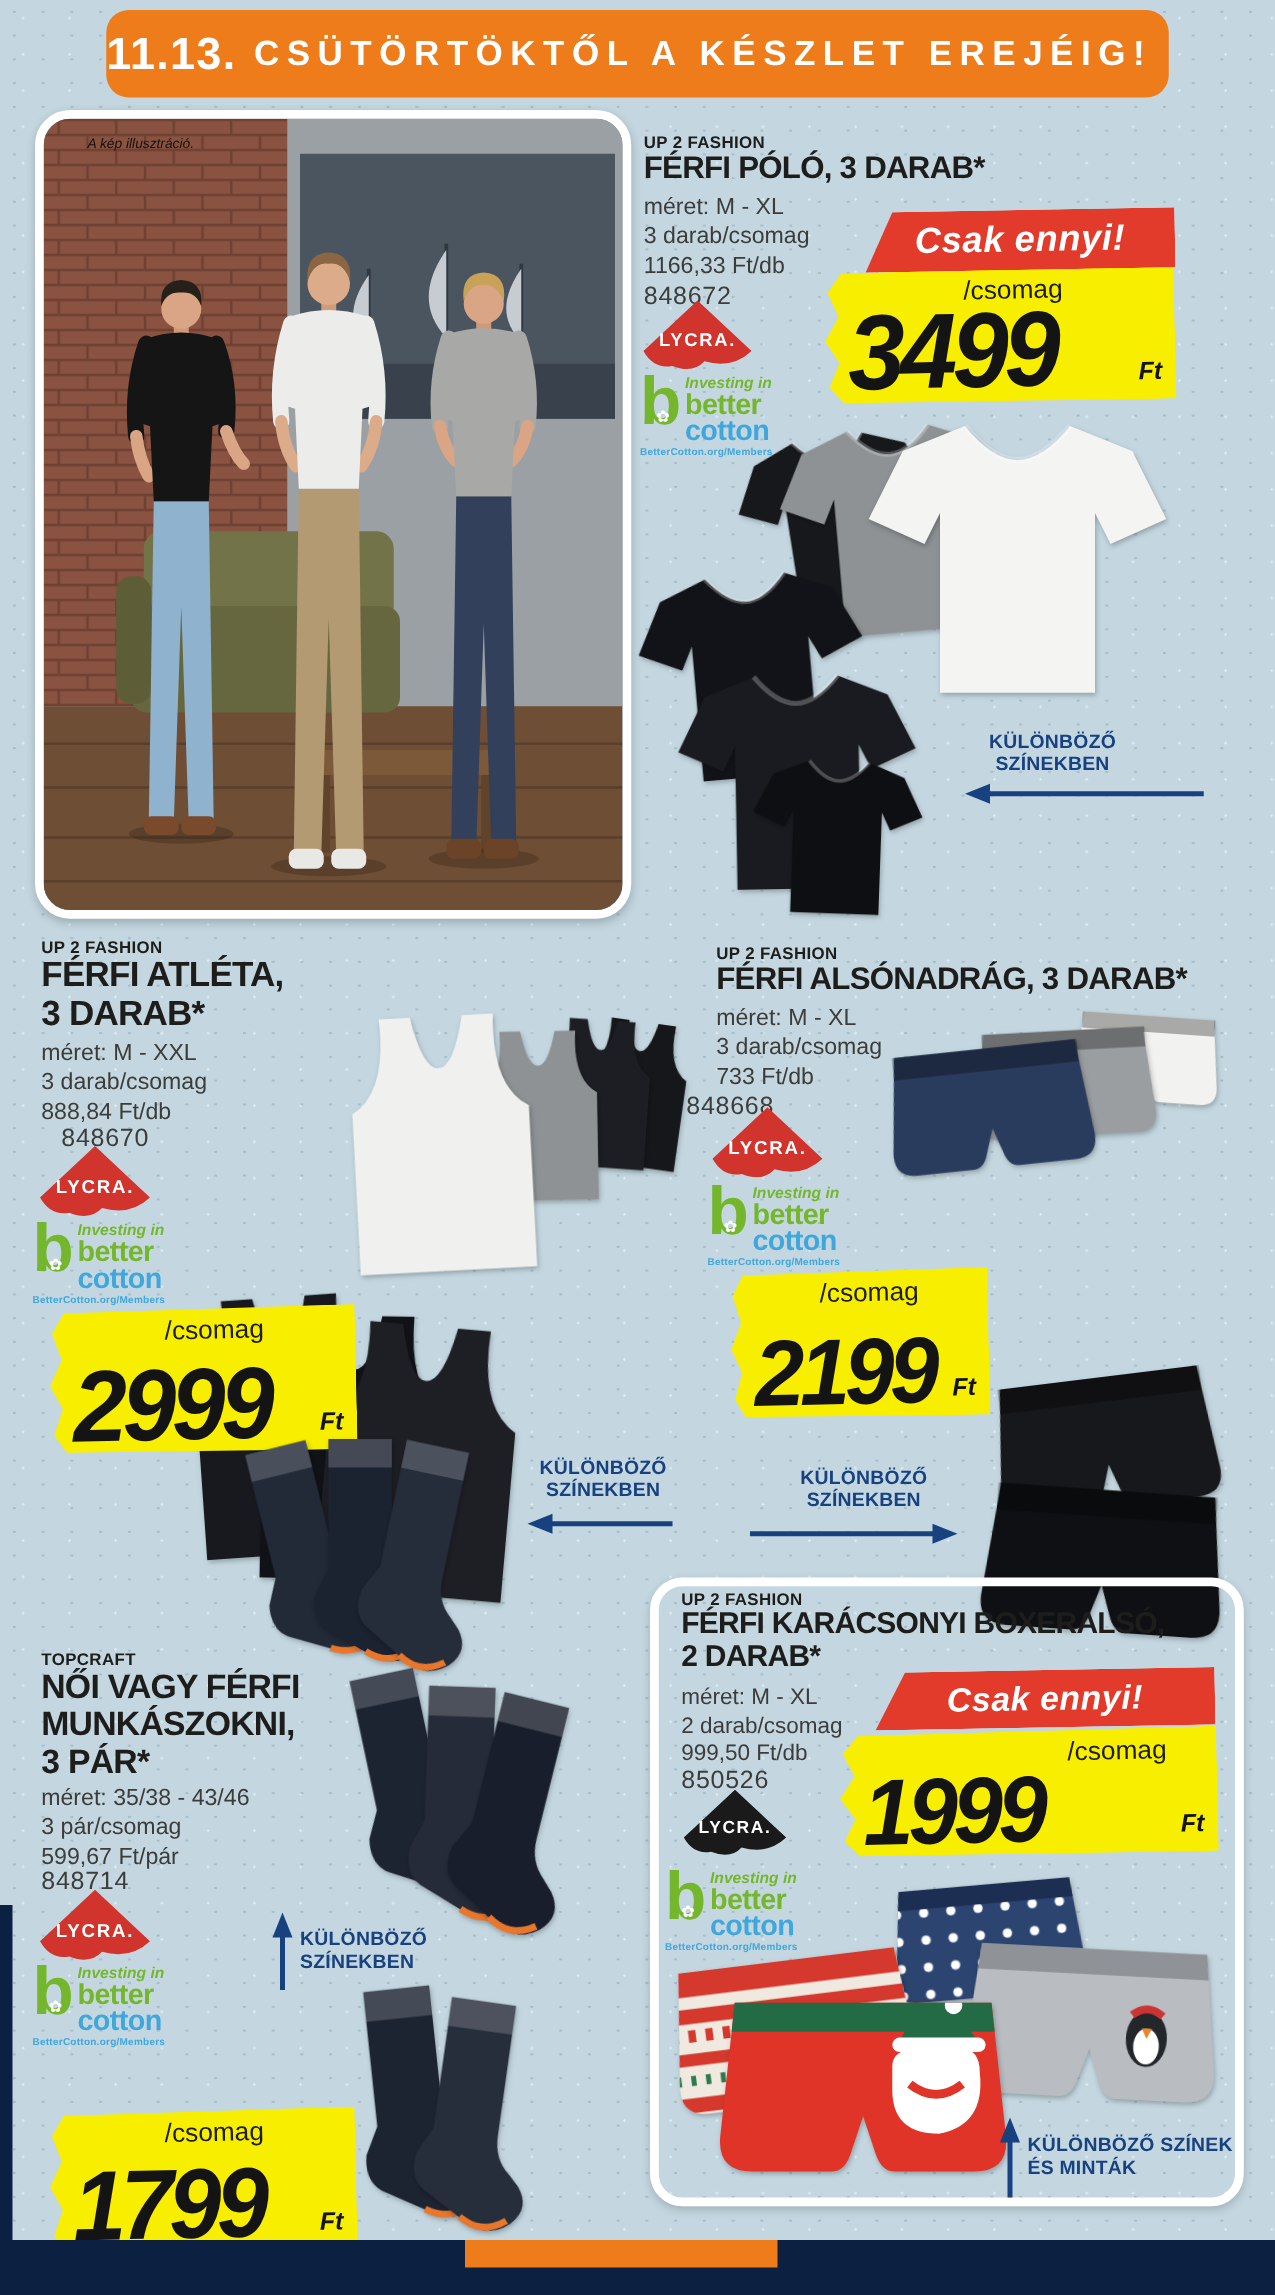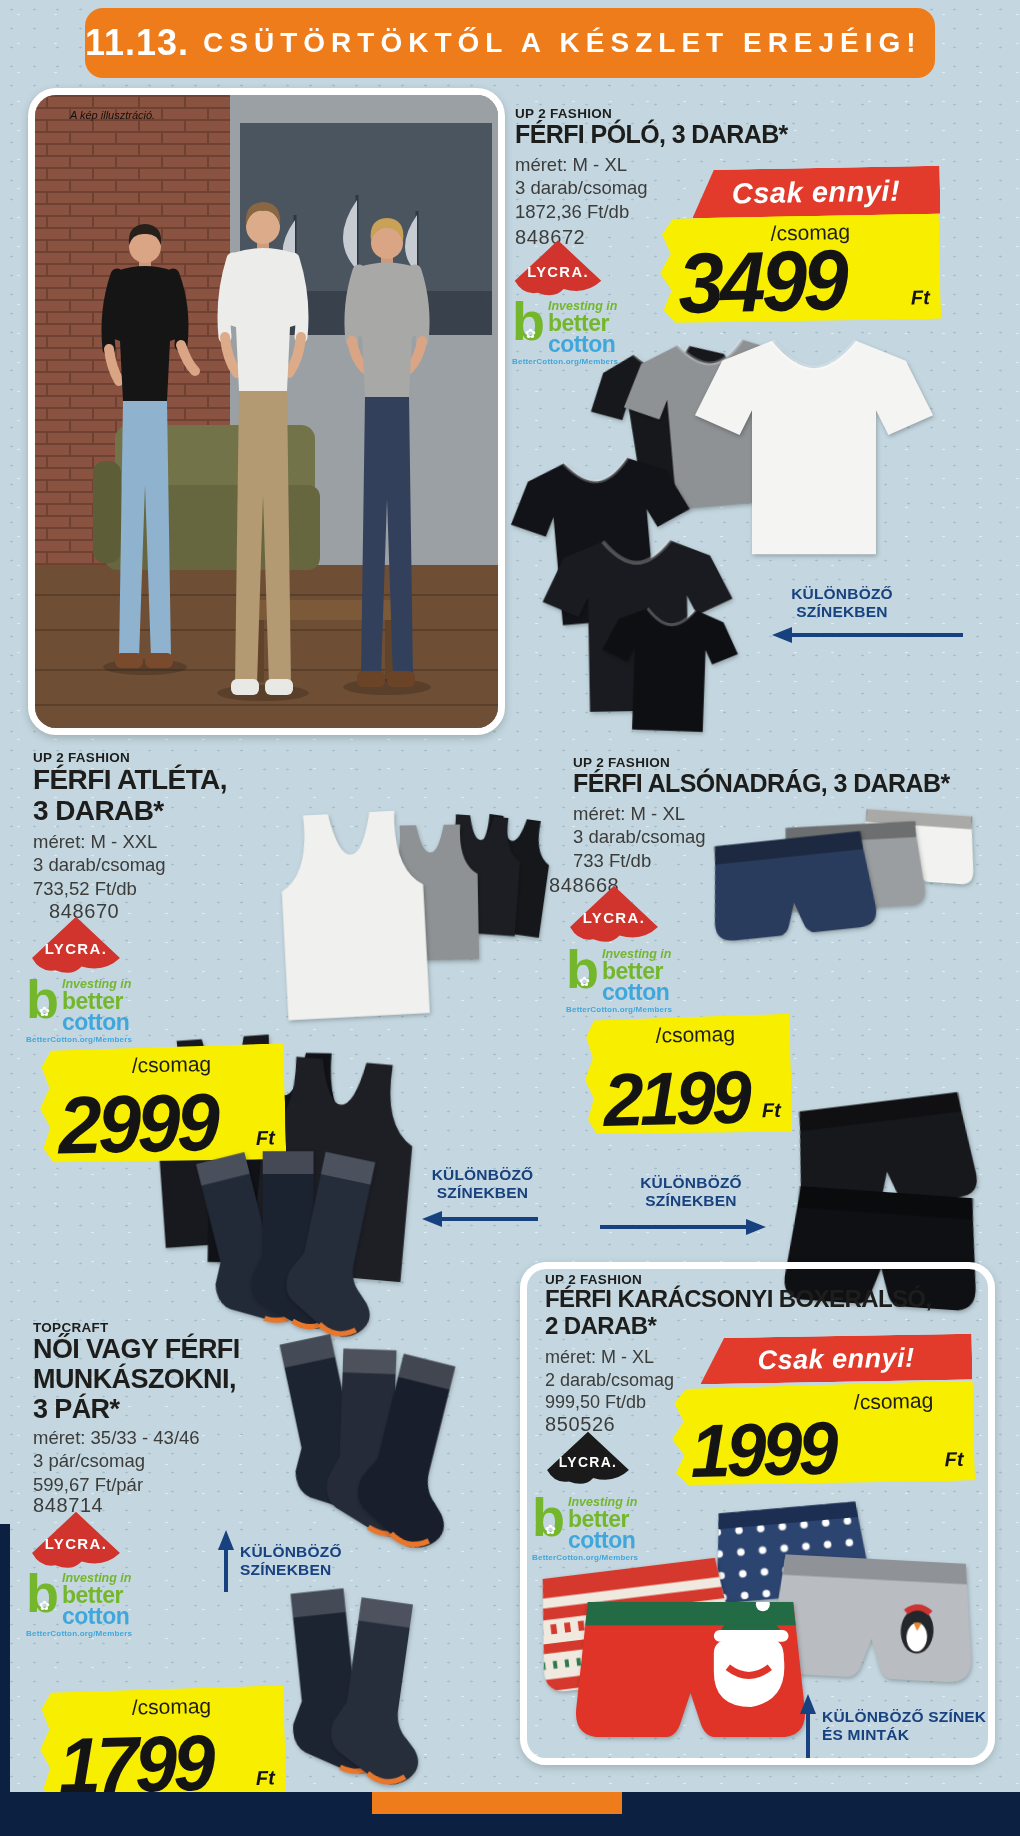--- a/index.html
+++ b/index.html
@@ -155,21 +155,21 @@
         <path d="M324 172 Q352 163 380 172 L389 238 L377 242 L374 302 L330 302 L327 242 L315 238 Z" fill="#a8a9a7"></path>
       </g>
     </svg>
   </div>
 
   <div class="abs brand" style="left:515px;top:106px;">UP 2 FASHION</div>
   <div class="abs ptitle" style="left:515px;top:120px;font-size:25px;">FÉRFI PÓLÓ, 3 DARAB*</div>
   <div class="abs details" style="left:515px;top:153px;">
     <div>méret: M - XL</div>
     <div>3 darab/csomag</div>
-    <div>1872,36 Ft/db</div>
+    <div>1166,33 Ft/db</div>
   </div>
   <div class="abs sku" style="left:515px;top:226px;">848672</div>
 
   <svg class="abs lycra" style="left:512px;top:238px;" width="92" height="58" viewBox="0 0 100 62">
     <path d="M50 2 L97 46 Q80 62 56 55 Q46 66 28 59 Q12 62 3 46 Z" fill="#d0342c"></path>
     <text x="50" y="42" text-anchor="middle" font-size="16" fill="#fff">LYCRA.</text>
   </svg>
   <div class="abs" style="left:512px;top:300px;">
     <div class="bc">
       <div class="b">b<i>✿</i></div>
@@ -224,21 +224,21 @@
   </svg>
 
   <div class="abs brand" style="left:33px;top:750px;">UP 2 FASHION</div>
   <div class="abs ptitle" style="left:33px;top:764px;font-size:28px;">
     <div>FÉRFI ATLÉTA,</div>
     <div>3 DARAB*</div>
   </div>
   <div class="abs details" style="left:33px;top:830px;">
     <div>méret: M - XXL</div>
     <div>3 darab/csomag</div>
-    <div>733,52 Ft/db</div>
+    <div>888,84 Ft/db</div>
   </div>
   <div class="abs sku" style="left:33px;top:900px;margin-left:16px;">848670</div>
 
   <svg class="abs lycra" style="left:28px;top:915px;" width="96" height="58" viewBox="0 0 100 62">
     <path d="M50 2 L97 46 Q80 62 56 55 Q46 66 28 59 Q12 62 3 46 Z" fill="#d0342c"></path>
     <text x="50" y="42" text-anchor="middle" font-size="16" fill="#fff">LYCRA.</text>
   </svg>
   <div class="abs" style="left:26px;top:978px;">
     <div class="bc">
       <div class="b">b<i>✿</i></div>
@@ -346,21 +346,21 @@
       <path d="M148 1 L168 9 L148 17 Z" fill="#17417f"></path>
   </svg>
 
   <div class="abs brand" style="left:33px;top:1320px;">TOPCRAFT</div>
   <div class="abs ptitle" style="left:33px;top:1334px;font-size:27px;">
     <div>NŐI VAGY FÉRFI</div>
     <div>MUNKÁSZOKNI,</div>
     <div>3 PÁR*</div>
   </div>
   <div class="abs details" style="left:33px;top:1426px;">
-    <div>méret: 35/33 - 43/46</div>
+    <div>méret: 35/38 - 43/46</div>
     <div>3 pár/csomag</div>
     <div>599,67 Ft/pár</div>
   </div>
   <div class="abs sku" style="left:33px;top:1494px;">848714</div>
 
   <svg class="abs lycra" style="left:28px;top:1510px;" width="96" height="58" viewBox="0 0 100 62">
     <path d="M50 2 L97 46 Q80 62 56 55 Q46 66 28 59 Q12 62 3 46 Z" fill="#d0342c"></path>
     <text x="50" y="42" text-anchor="middle" font-size="16" fill="#fff">LYCRA.</text>
   </svg>
   <div class="abs" style="left:26px;top:1572px;">

